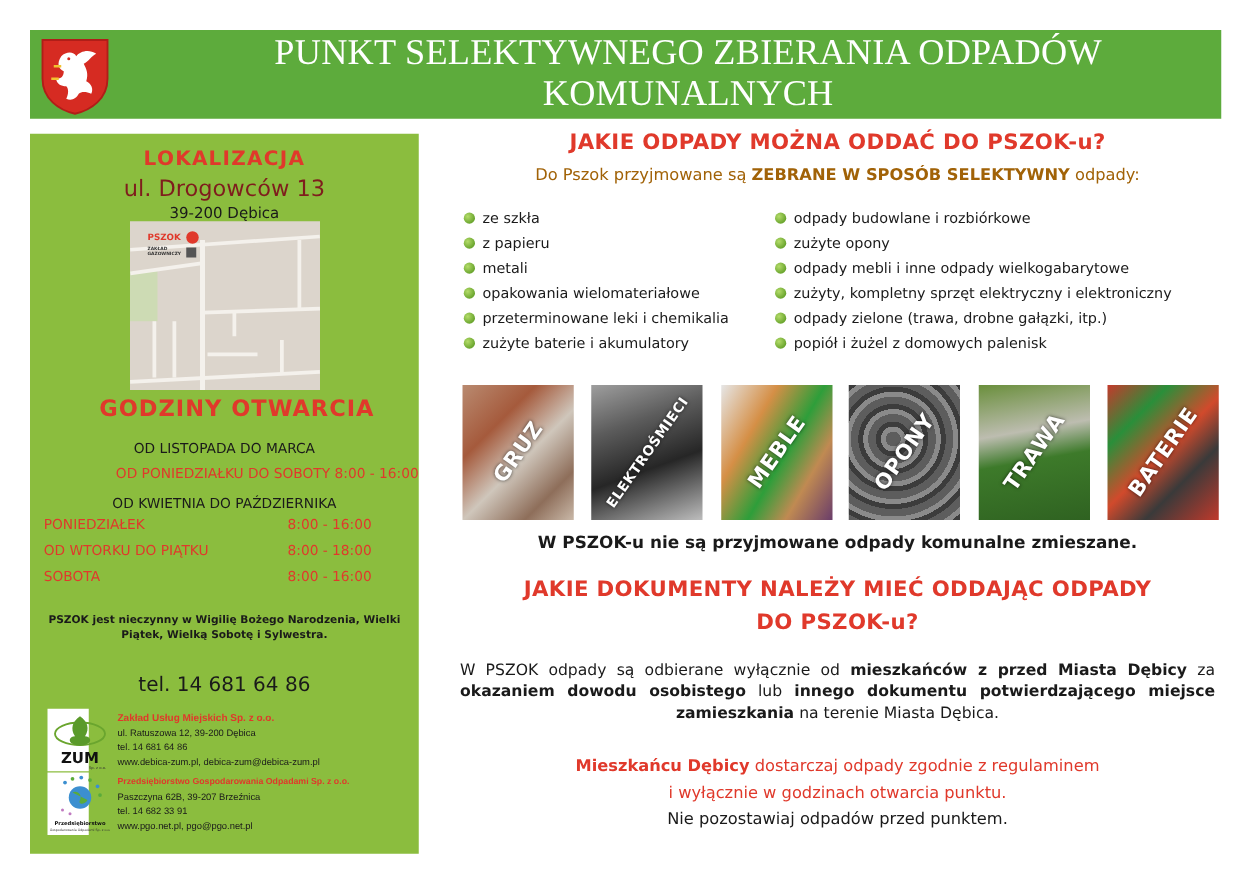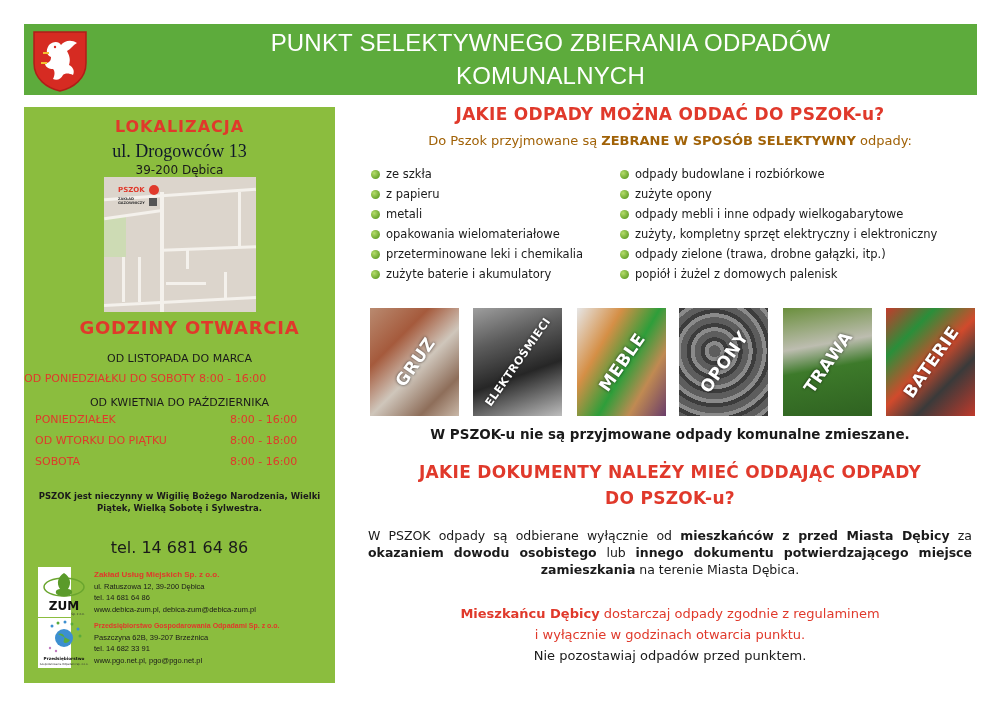--- a/index.html
+++ b/index.html
@@ -10,48 +10,48 @@
   .header {
     position: absolute; left: 24px; top: 24px; width: 953px; height: 71px;
     background: #5dab3c;
   }
   .crest {
     position: absolute; left: 7px; top: 5px; width: 58px; height: 64px;
   }
   .header-title {
     position: absolute; left: 110px; right: 10px; top: 2px;
     text-align: center; color: #ffffff;
-    font-family: Liberation Sans, sans-serif; font-size: 24px; line-height: 33px;
+    font-family: Liberation Serif, serif; font-size: 29px; line-height: 33px;
     letter-spacing: 0.2px;
   }
 
   
   .left {
     position: absolute; left: 24px; top: 107px; width: 311px; height: 576px;
     background: #8bbd3e;
   }
   .lbl-red { color: #e0392b; font-weight: bold; text-align: center; }
   .lok-title { position: absolute; left: 0; right: 0; top: 10px; font-size: 16px; letter-spacing: 1px; }
-  .addr1 { position: absolute; left: 0; right: 0; top: 34px; text-align: center; font-size: 18px; color: #0f172a; font-family: Liberation Serif, serif; }
+  .addr1 { position: absolute; left: 0; right: 0; top: 34px; text-align: center; font-size: 18px; color: #7f1d1d; }
   .addr2 { position: absolute; left: 0; right: 0; top: 56px; text-align: center; font-size: 12px; color: #1a1a1a; }
   .map {
     position: absolute; left: 80px; top: 70px; width: 152px; height: 135px;
     background: #dcd5cc; overflow: hidden;
   }
   .map .road { position: absolute; background: #f4f1ec; }
   .map .park { position: absolute; background: #cddbb4; }
   .map-pin { position: absolute; left: 45px; top: 8px; width: 10px; height: 10px; border-radius: 50%; background: #e0392b; }
   .map-sq { position: absolute; left: 45px; top: 21px; width: 8px; height: 8px; background: #555; }
   .map-label { position: absolute; left: 14px; top: 9px; font-size: 7px; font-weight: bold; color: #e0392b; }
   .map-sub { position: absolute; left: 14px; top: 20px; font-size: 3.5px; line-height: 4px; font-weight: bold; color: #333; }
 
   .hours-title { position: absolute; left: 0; right: 0; top: 210px; font-size: 18px; letter-spacing: 0.8px; padding-left: 20px; }
   .season { position: absolute; left: 0; right: 0; text-align: center; font-size: 11px; color: #1a1a1a; }
   .season1 { top: 245px; }
-  .season-line { position: absolute; left: 0; right: 0; text-align: left; font-size: 11px; color: #e0392b; top: 265px; }
+  .season-line { position: absolute; left: 0; right: 0; text-align: right; font-size: 11px; color: #e0392b; top: 265px; }
   .season2 { top: 289px; }
   .hrow { position: absolute; left: 11px; width: 290px; font-size: 11px; color: #e0392b; height: 16px; }
   .hrow .d { position: absolute; left: 0; }
   .hrow .t { position: absolute; left: 195px; }
   .hrow1 { top: 306px; } .hrow2 { top: 327px; } .hrow3 { top: 348px; }
 
   .closed-note { position: absolute; left: 10px; right: 10px; top: 383px; text-align: center; font-size: 8.5px; line-height: 12px; font-weight: bold; color: #1a1a1a; }
   .biuro { position: absolute; left: 0; right: 0; top: 412px; font-size: 14px; letter-spacing: 0.5px; }
   .tel { position: absolute; left: 0; right: 0; top: 431px; text-align: center; font-size: 16px; color: #1a1a1a; }
 

